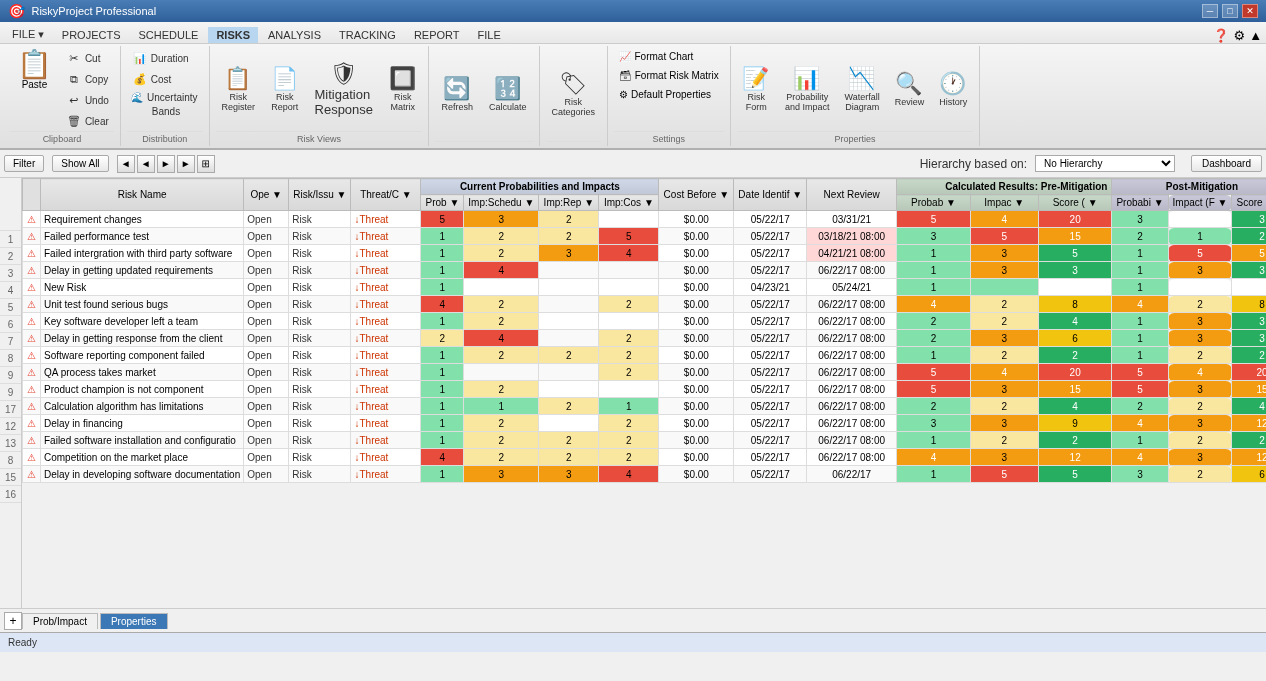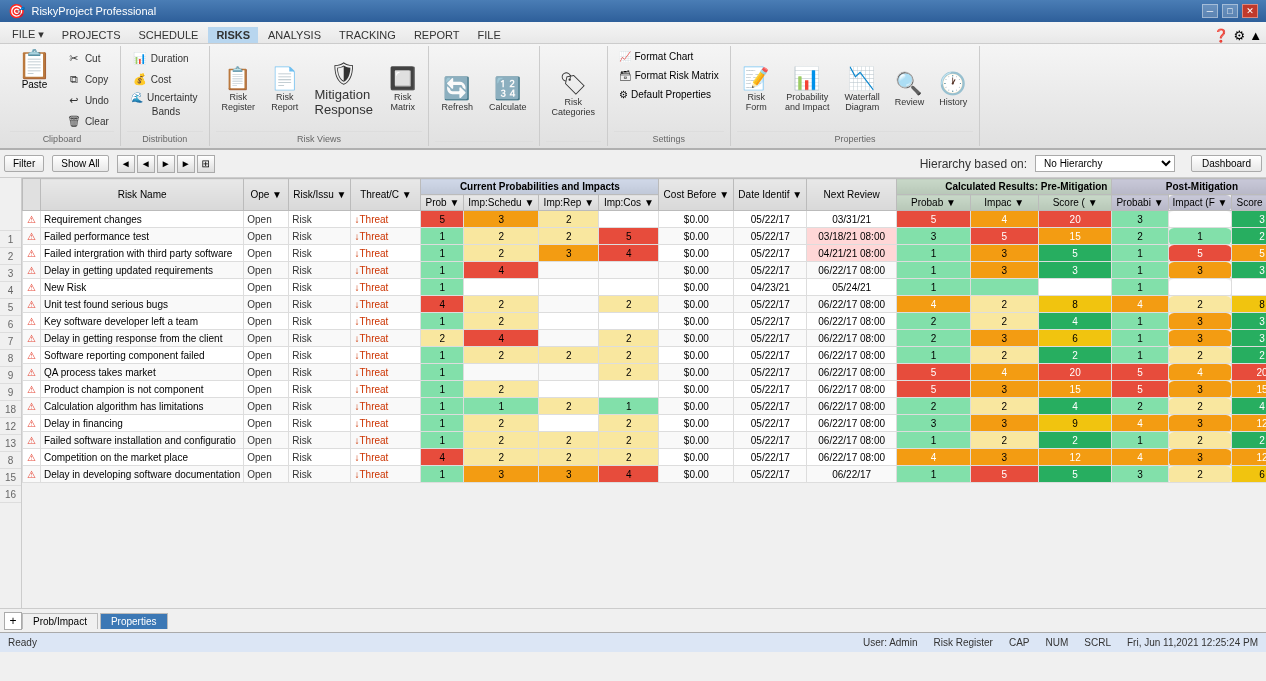--- a/index.html
+++ b/index.html
@@ -293,21 +293,21 @@
     <div style="height:17px;border-bottom:1px solid #ddd;text-align:center;font-size:10px;color:#666;line-height:17px;">1</div>
     <div style="height:17px;border-bottom:1px solid #ddd;text-align:center;font-size:10px;color:#666;line-height:17px;">2</div>
     <div style="height:17px;border-bottom:1px solid #ddd;text-align:center;font-size:10px;color:#666;line-height:17px;">3</div>
     <div style="height:17px;border-bottom:1px solid #ddd;text-align:center;font-size:10px;color:#666;line-height:17px;">4</div>
     <div style="height:17px;border-bottom:1px solid #ddd;text-align:center;font-size:10px;color:#666;line-height:17px;">5</div>
     <div style="height:17px;border-bottom:1px solid #ddd;text-align:center;font-size:10px;color:#666;line-height:17px;">6</div>
     <div style="height:17px;border-bottom:1px solid #ddd;text-align:center;font-size:10px;color:#666;line-height:17px;">7</div>
     <div style="height:17px;border-bottom:1px solid #ddd;text-align:center;font-size:10px;color:#666;line-height:17px;">8</div>
     <div style="height:17px;border-bottom:1px solid #ddd;text-align:center;font-size:10px;color:#666;line-height:17px;">9</div>
     <div style="height:17px;border-bottom:1px solid #ddd;text-align:center;font-size:10px;color:#666;line-height:17px;">9</div>
-    <div style="height:17px;border-bottom:1px solid #ddd;text-align:center;font-size:10px;color:#666;line-height:17px;">18</div>
+    <div style="height:17px;border-bottom:1px solid #ddd;text-align:center;font-size:10px;color:#666;line-height:17px;">17</div>
     <div style="height:17px;border-bottom:1px solid #ddd;text-align:center;font-size:10px;color:#666;line-height:17px;">12</div>
     <div style="height:17px;border-bottom:1px solid #ddd;text-align:center;font-size:10px;color:#666;line-height:17px;">13</div>
     <div style="height:17px;border-bottom:1px solid #ddd;text-align:center;font-size:10px;color:#666;line-height:17px;">8</div>
     <div style="height:17px;border-bottom:1px solid #ddd;text-align:center;font-size:10px;color:#666;line-height:17px;">15</div>
     <div style="height:17px;border-bottom:1px solid #ddd;text-align:center;font-size:10px;color:#666;line-height:17px;">16</div>
   </div>
 
   <div class="grid-container">
     <table>
       <thead>
@@ -681,21 +681,13 @@
 </div>
 
 <div class="bottom-bar">
   <button class="add-btn">+</button>
   <div class="bottom-tab">Prob/Impact</div>
   <div class="bottom-tab active">Properties</div>
 </div>
 
 <div class="status-bar">
   <span>Ready</span>
-  <div class="status-right">
-    <span>User: Admin</span>
-    <span>Risk Register</span>
-    <span>CAP</span>
-    <span>NUM</span>
-    <span>SCRL</span>
-    <span>Fri, Jun 11,2021  12:25:24 PM</span>
-  </div>
 </div>
 
 </body></html>

